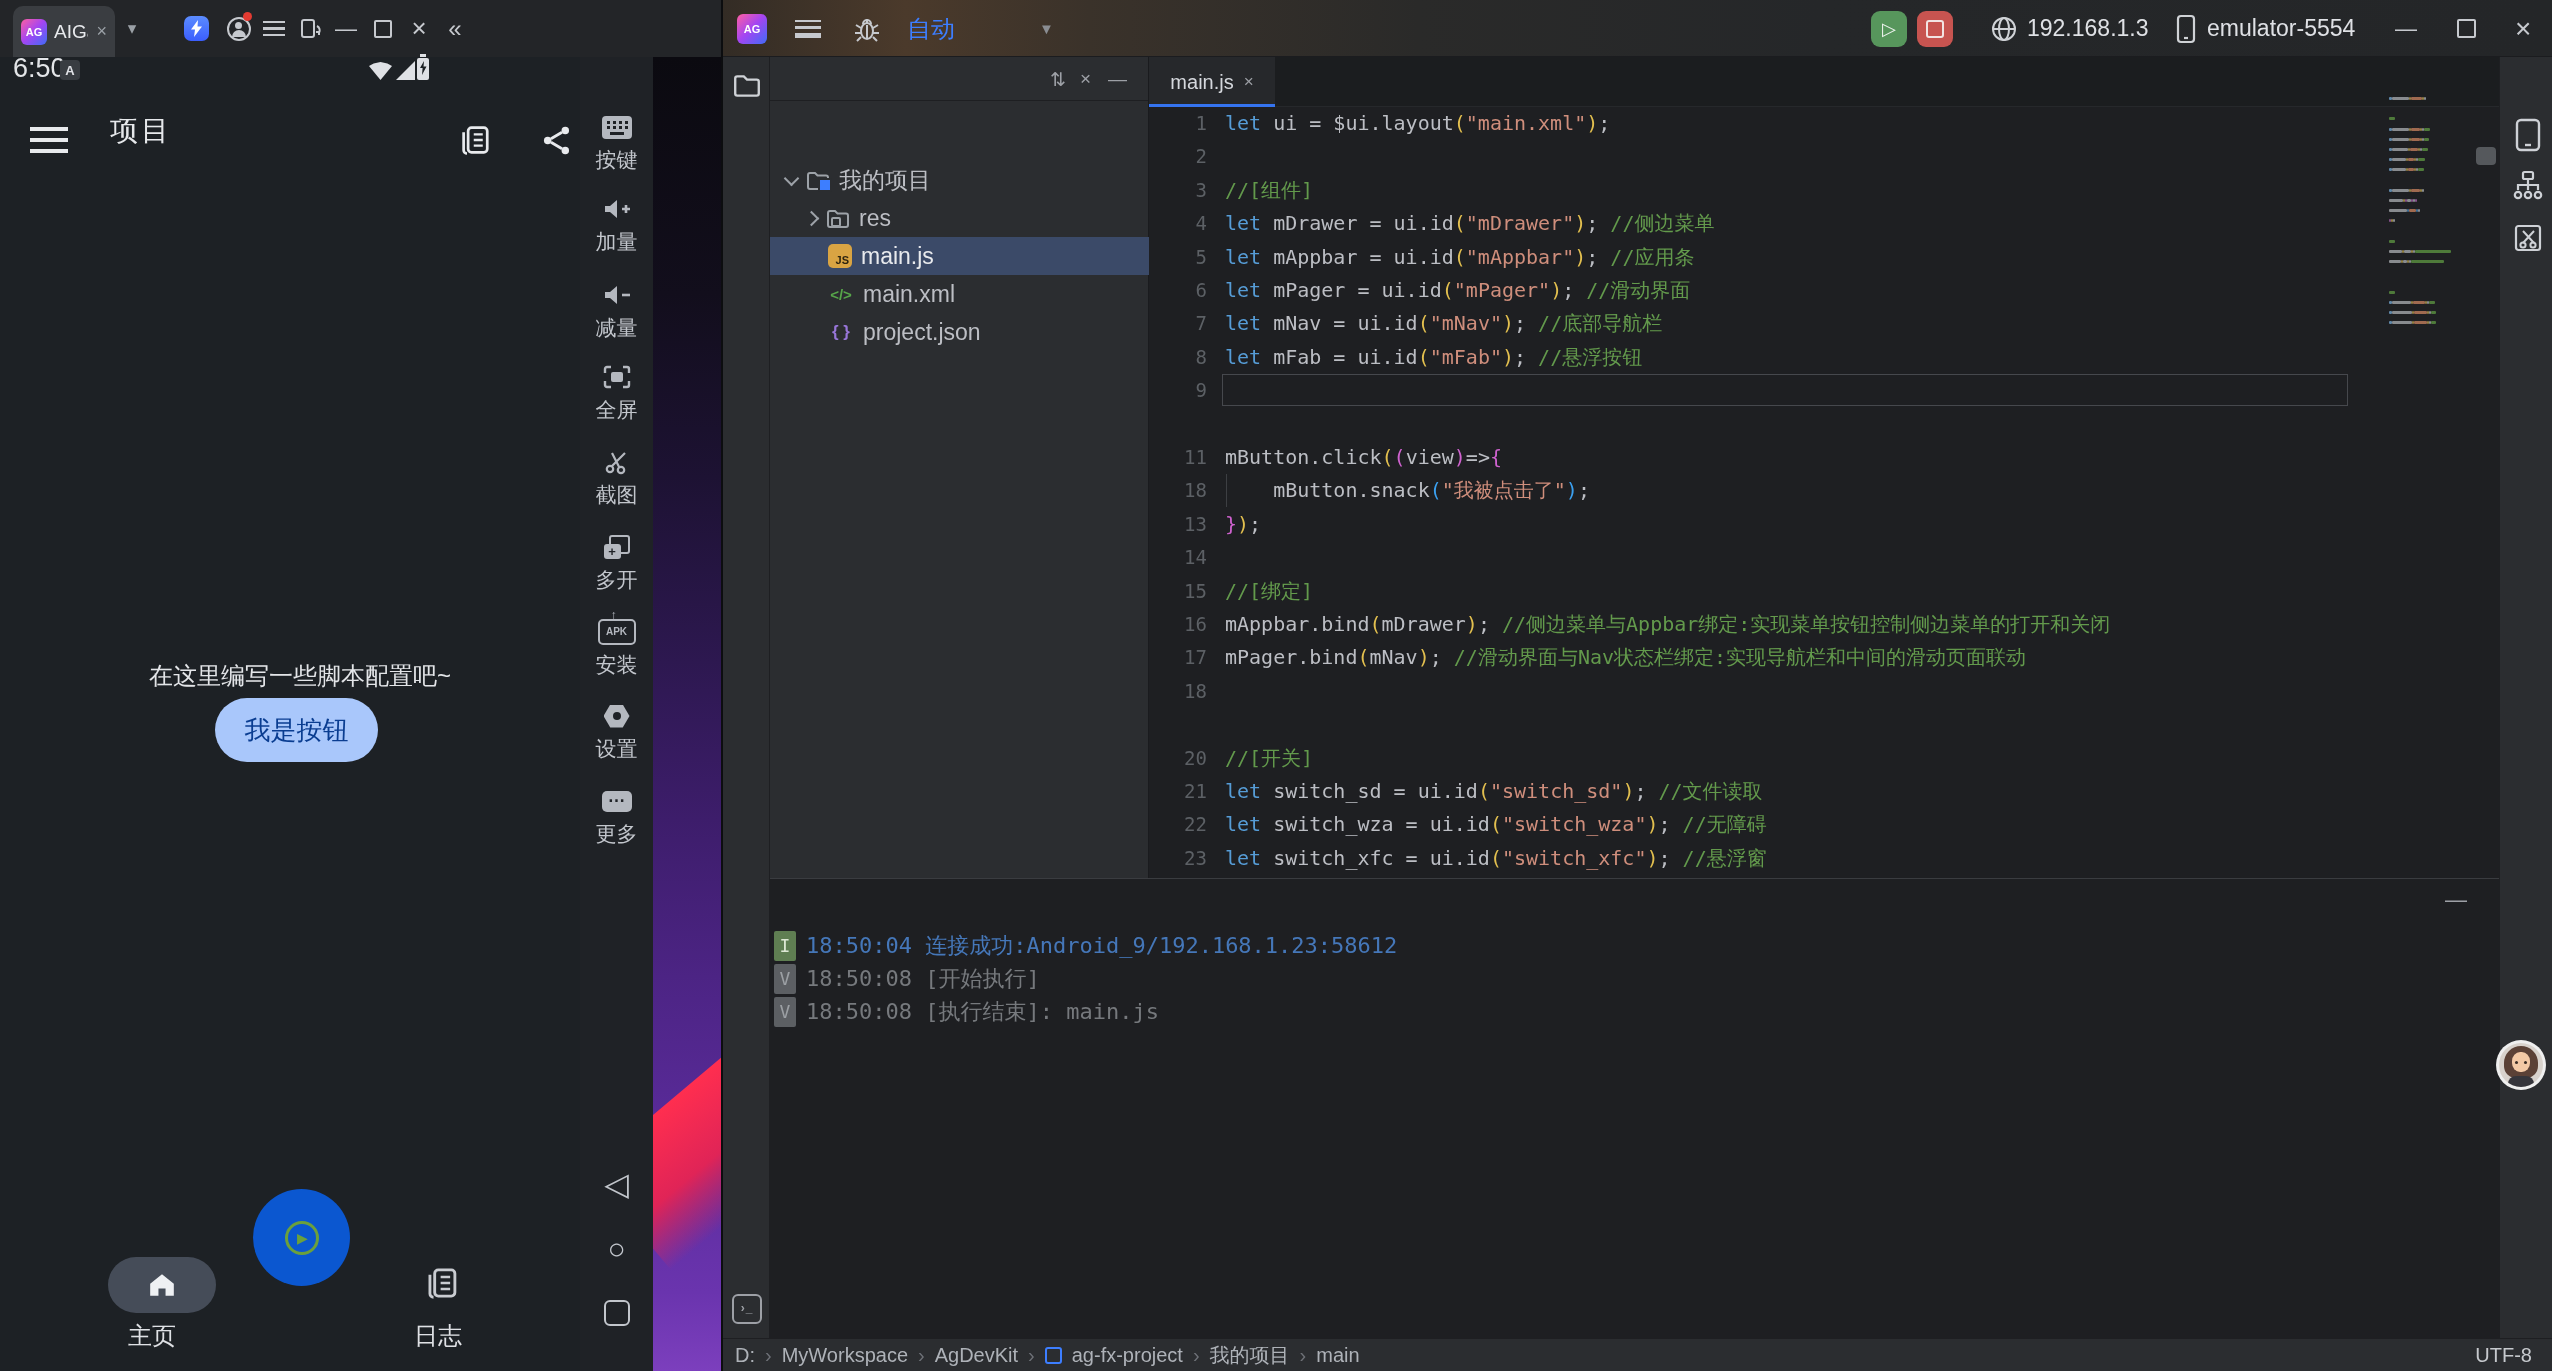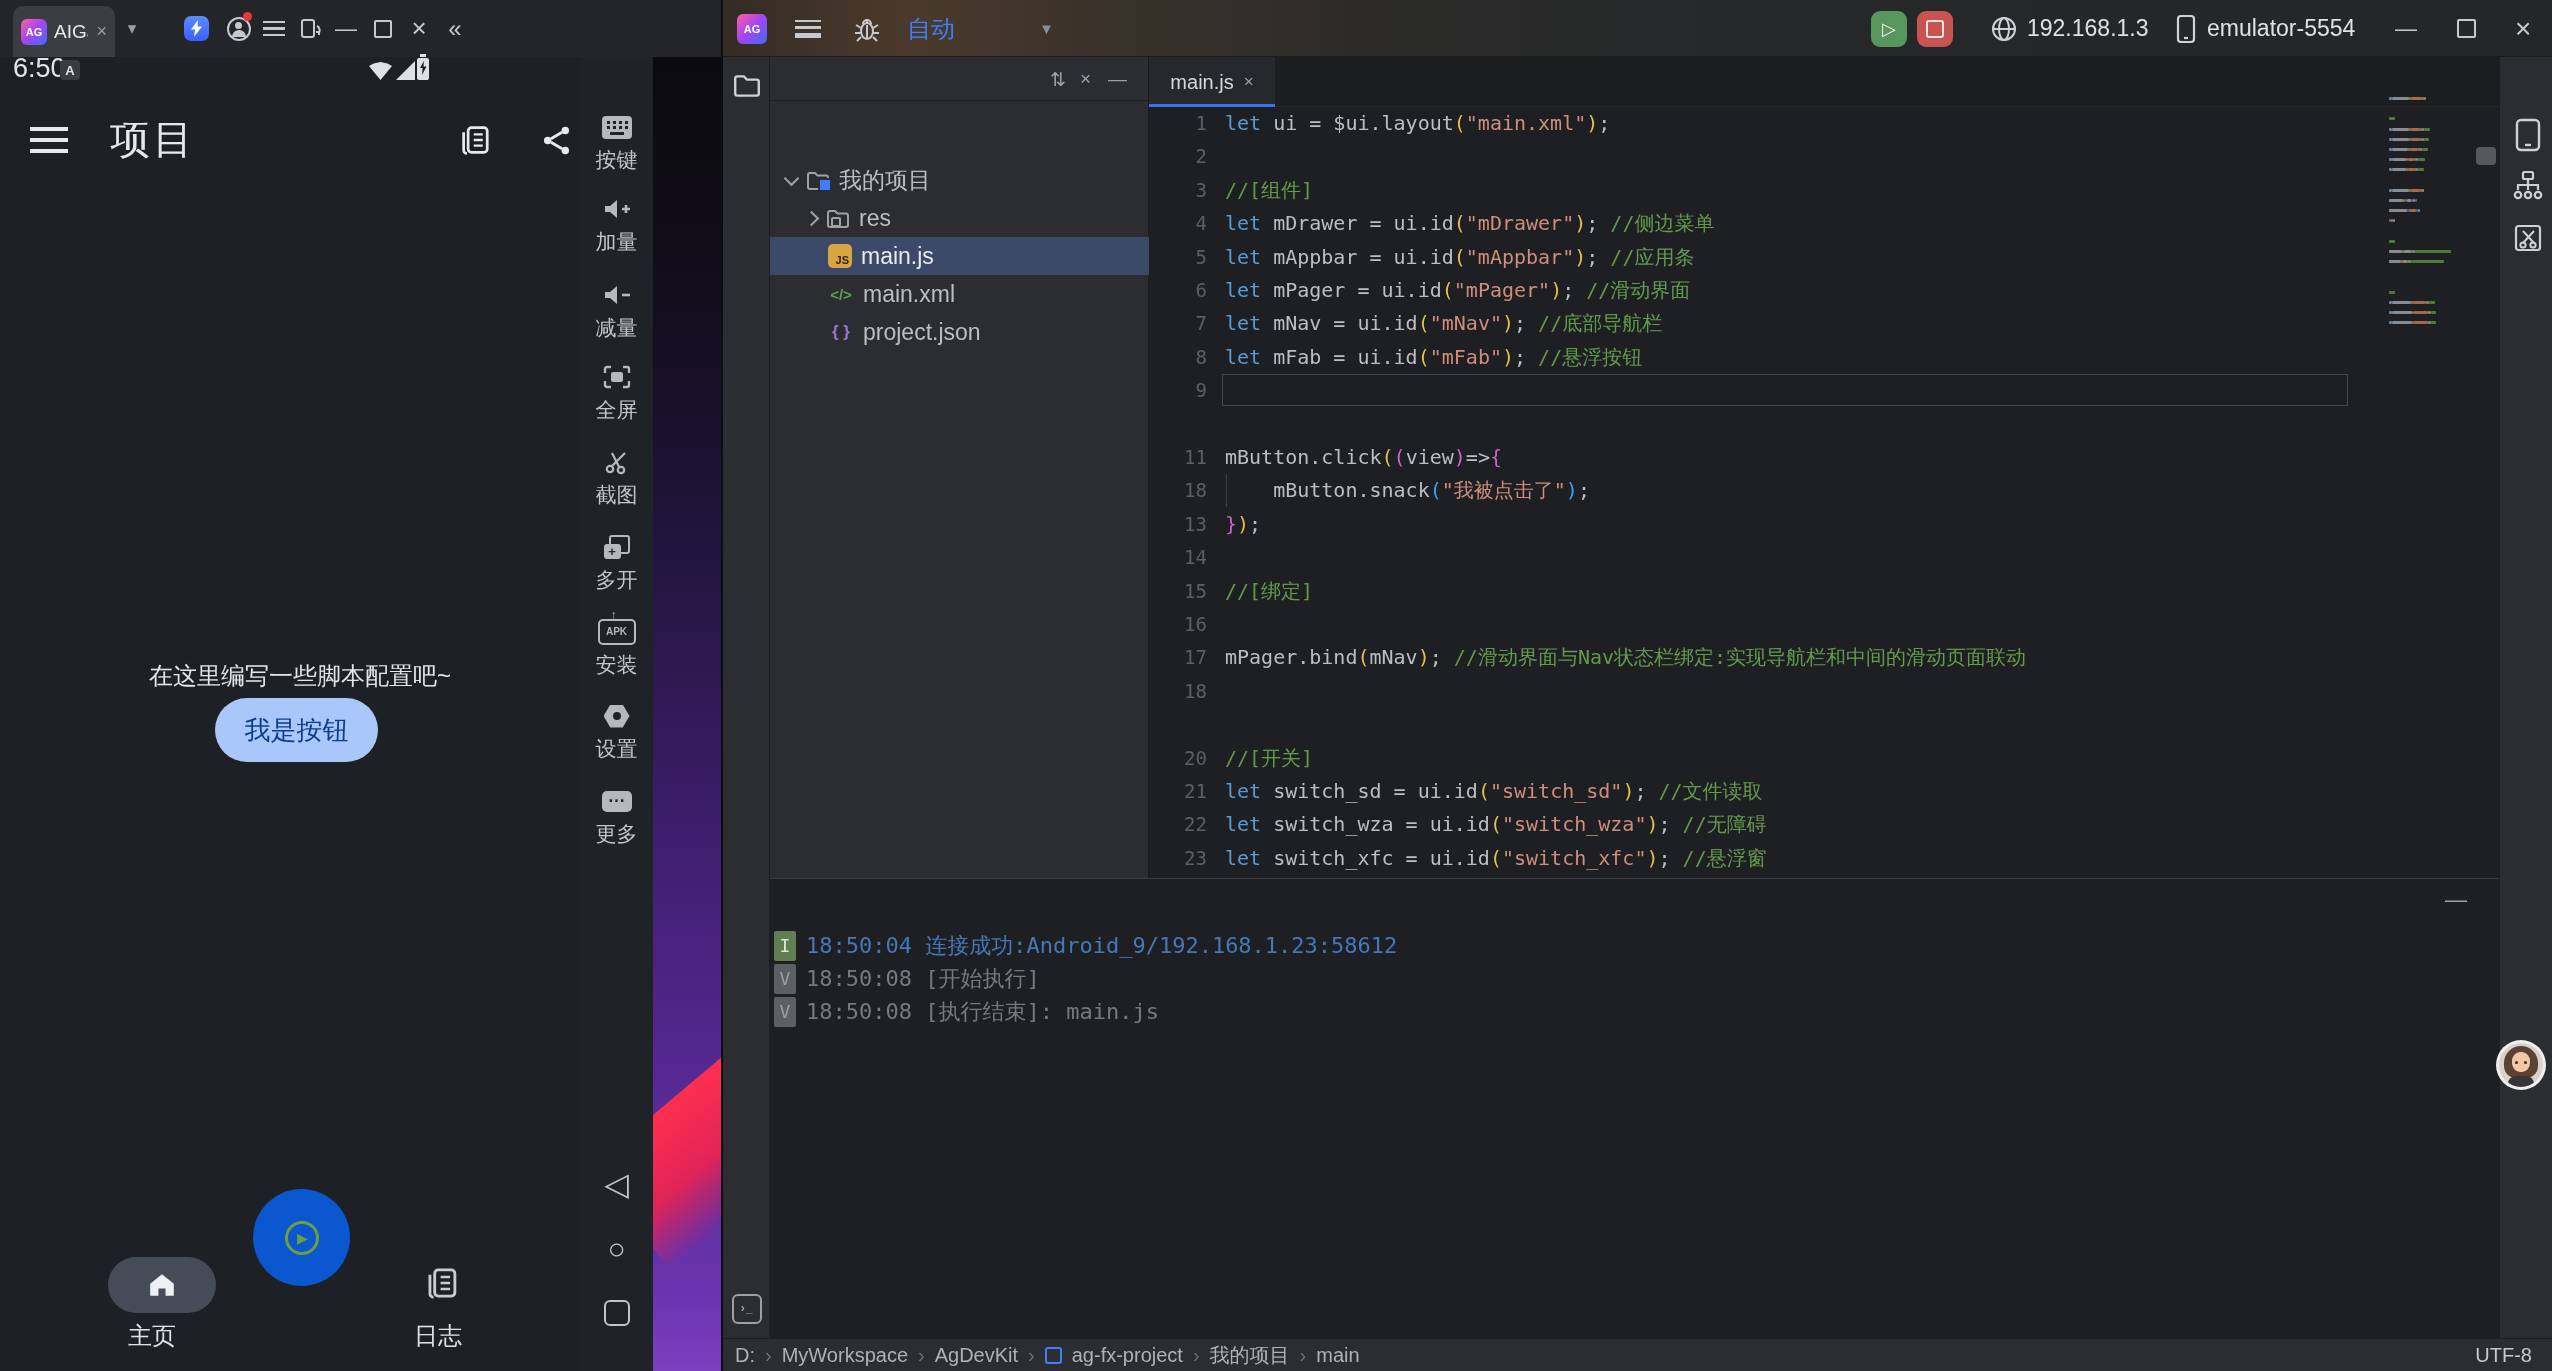--- a/index.html
+++ b/index.html
@@ -35,21 +35,21 @@
           color:#dfe1e5;font-size:13px;font-weight:bold;display:flex;align-items:center;justify-content:center;}
   .wifi{position:absolute;left:369px;top:62px;width:23px;height:18px;background:#dfe1e5;
         clip-path:polygon(50% 100%,0 22%,20% 8%,50% 0,80% 8%,100% 22%);}
   .signal{position:absolute;left:396px;top:61px;width:19px;height:19px;background:#dfe1e5;
           clip-path:polygon(100% 0,100% 100%,0 100%);}
   .batt{position:absolute;left:417px;top:58px;width:12px;height:22px;background:#dfe1e5;border-radius:2px;}
   .batt::before{content:"";position:absolute;left:3px;top:-4px;width:6px;height:3px;background:#dfe1e5;}
   .batt svg{position:absolute;left:0px;top:3px;}
   .p-menu{position:absolute;left:30px;top:127px;width:38px;height:26px;
           background:linear-gradient(#e8eaed 0 4px,transparent 4px 11px,#e8eaed 11px 15px,transparent 15px 22px,#e8eaed 22px 26px);}
-  .p-title{position:absolute;left:110px;top:112px;color:#e6e8eb;font-size:40px;letter-spacing:3px;}
+  .p-title{position:absolute;left:110px;top:112px;color:#e6e8eb;font-size:28px;letter-spacing:3px;}
   .p-hint{position:absolute;left:140px;top:660px;width:320px;text-align:center;color:#e3e5e8;font-size:24px;}
   .p-btn{position:absolute;left:215px;top:698px;width:163px;height:64px;border-radius:32px;background:#a9c7fb;
          color:#0a3d91;font-size:26px;display:flex;align-items:center;justify-content:center;}
   .homepill{position:absolute;left:108px;top:1257px;width:108px;height:56px;border-radius:28px;background:#454c58;
             display:flex;align-items:center;justify-content:center;}
   .fab{position:absolute;left:253px;top:1189px;width:97px;height:97px;border-radius:50%;background:#0b57d0;
        display:flex;align-items:center;justify-content:center;}
   .fab-ring{width:34px;height:34px;border:3px solid #6ba03c;border-radius:50%;display:flex;align-items:center;justify-content:center;
             color:#6ba03c;font-size:14px;padding-left:2px;box-sizing:border-box;}
   .p-label{position:absolute;color:#dfe1e5;font-size:24px;}
@@ -436,21 +436,21 @@
           <div class="code-line" style="top:133.6px"><span class="gno">5</span><span class="ct"><span class="kw">let</span><span class="pl"> mAppbar = ui.id</span><span class="p1">(</span><span class="str">"mAppbar"</span><span class="p1">)</span><span class="pl">; </span><span class="com">//应用条</span></span></div>
           <div class="code-line" style="top:167px"><span class="gno">6</span><span class="ct"><span class="kw">let</span><span class="pl"> mPager = ui.id</span><span class="p1">(</span><span class="str">"mPager"</span><span class="p1">)</span><span class="pl">; </span><span class="com">//滑动界面</span></span></div>
           <div class="code-line" style="top:200.39999999999998px"><span class="gno">7</span><span class="ct"><span class="kw">let</span><span class="pl"> mNav = ui.id</span><span class="p1">(</span><span class="str">"mNav"</span><span class="p1">)</span><span class="pl">; </span><span class="com">//底部导航栏</span></span></div>
           <div class="code-line" style="top:233.79999999999998px"><span class="gno">8</span><span class="ct"><span class="kw">let</span><span class="pl"> mFab = ui.id</span><span class="p1">(</span><span class="str">"mFab"</span><span class="p1">)</span><span class="pl">; </span><span class="com">//悬浮按钮</span></span></div>
           <div class="code-line" style="top:267.2px"><span class="curbox"></span><span class="gno">9</span><span class="ct"></span></div>
           <div class="code-line" style="top:334px"><span class="gno">11</span><span class="ct"><span class="pl">mButton.click</span><span class="p1">(</span><span class="p2">(</span><span class="pl">view</span><span class="p2">)</span><span class="pl">=&gt;</span><span class="p2">{</span></span></div>
           <div class="code-line" style="top:367.4px"><span class="indent-guide"></span><span class="gno">18</span><span class="ct"><span class="pl">    mButton.snack</span><span class="p3">(</span><span class="str">"我被点击了"</span><span class="p3">)</span><span class="pl">;</span></span></div>
           <div class="code-line" style="top:400.79999999999995px"><span class="gno">13</span><span class="ct"><span class="p2">}</span><span class="p1">)</span><span class="pl">;</span></span></div>
           <div class="code-line" style="top:434.2px"><span class="gno">14</span><span class="ct"></span></div>
           <div class="code-line" style="top:467.59999999999997px"><span class="gno">15</span><span class="ct"><span class="com">//[绑定]</span></span></div>
-          <div class="code-line" style="top:501px"><span class="gno">16</span></div>
+          <div class="code-line" style="top:501px"><span class="gno">16</span><span class="ct"><span class="pl">mAppbar.bind</span><span class="p1">(</span><span class="pl">mDrawer</span><span class="p1">)</span><span class="pl">; </span><span class="com">//侧边菜单与Appbar绑定:实现菜单按钮控制侧边菜单的打开和关闭</span></span></div>
           <div class="code-line" style="top:534.4px"><span class="gno">17</span><span class="ct"><span class="pl">mPager.bind</span><span class="p1">(</span><span class="pl">mNav</span><span class="p1">)</span><span class="pl">; </span><span class="com">//滑动界面与Nav状态栏绑定:实现导航栏和中间的滑动页面联动</span></span></div>
           <div class="code-line" style="top:567.8px"><span class="gno">18</span><span class="ct"></span></div>
           <div class="code-line" style="top:634.6px"><span class="gno">20</span><span class="ct"><span class="com">//[开关]</span></span></div>
           <div class="code-line" style="top:668px"><span class="gno">21</span><span class="ct"><span class="kw">let</span><span class="pl"> switch_sd = ui.id</span><span class="p1">(</span><span class="str">"switch_sd"</span><span class="p1">)</span><span class="pl">; </span><span class="com">//文件读取</span></span></div>
           <div class="code-line" style="top:701.4px"><span class="gno">22</span><span class="ct"><span class="kw">let</span><span class="pl"> switch_wza = ui.id</span><span class="p1">(</span><span class="str">"switch_wza"</span><span class="p1">)</span><span class="pl">; </span><span class="com">//无障碍</span></span></div>
           <div class="code-line" style="top:734.8px"><span class="gno">23</span><span class="ct"><span class="kw">let</span><span class="pl"> switch_xfc = ui.id</span><span class="p1">(</span><span class="str">"switch_xfc"</span><span class="p1">)</span><span class="pl">; </span><span class="com">//悬浮窗</span></span></div>
         </div>
       <div class="minimap" id="minimap">
           <span class="mseg" style="top: 0px; left: 0px; width: 3px; background: rgb(95, 135, 168);"></span>
           <span class="mseg" style="top: 0px; left: 3px; width: 17px; background: rgb(136, 139, 143);"></span>

